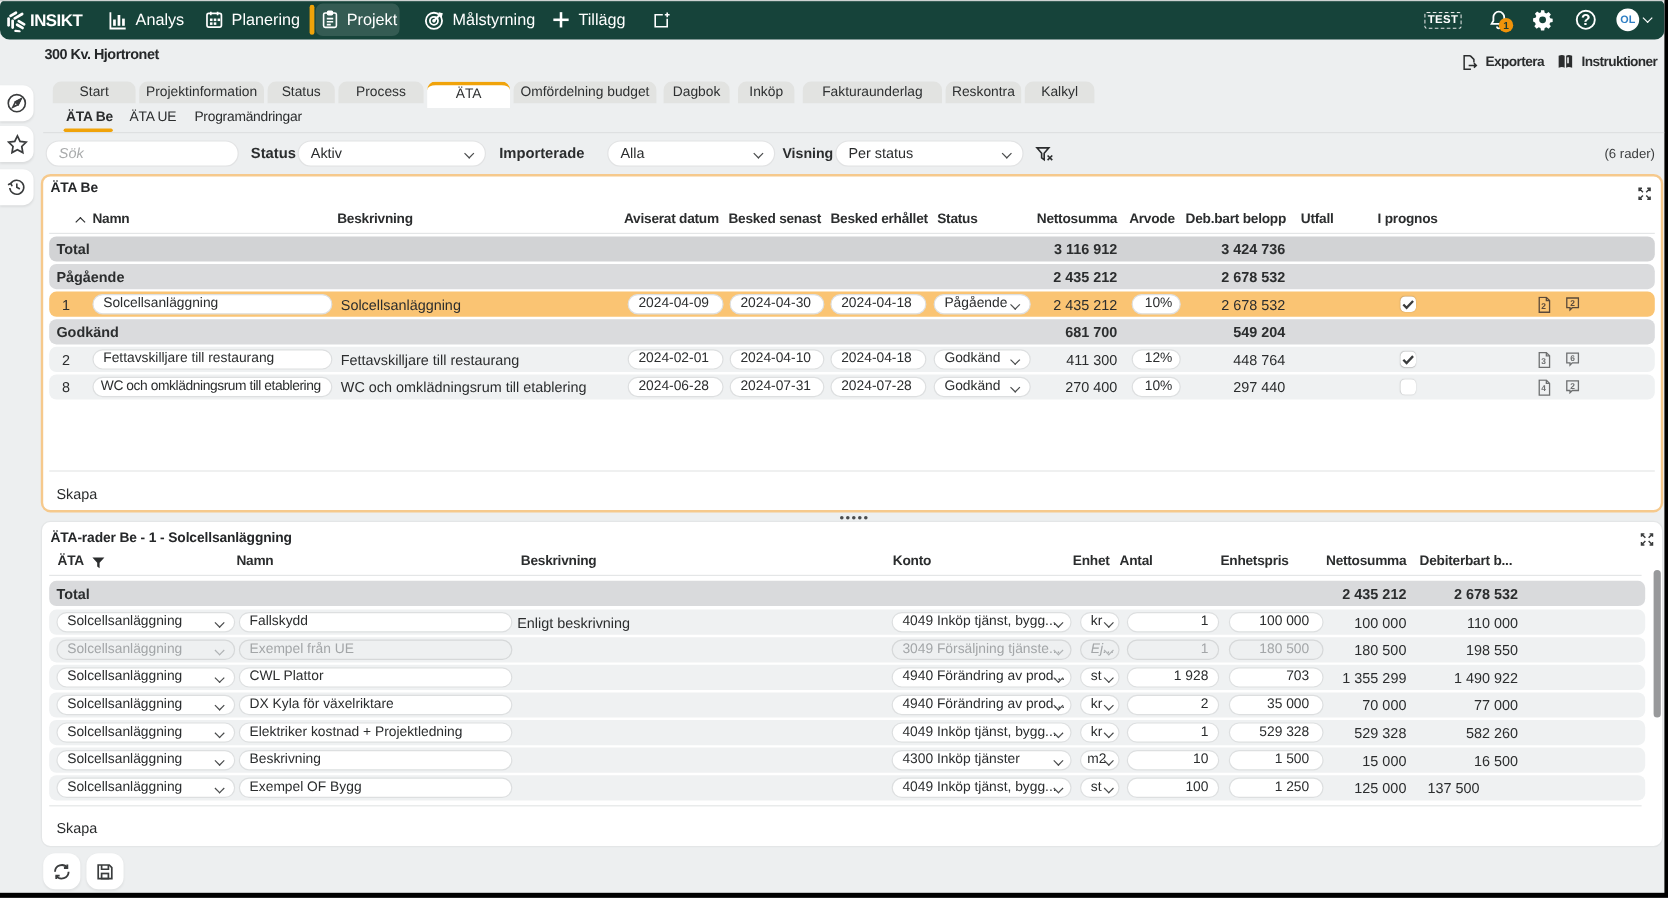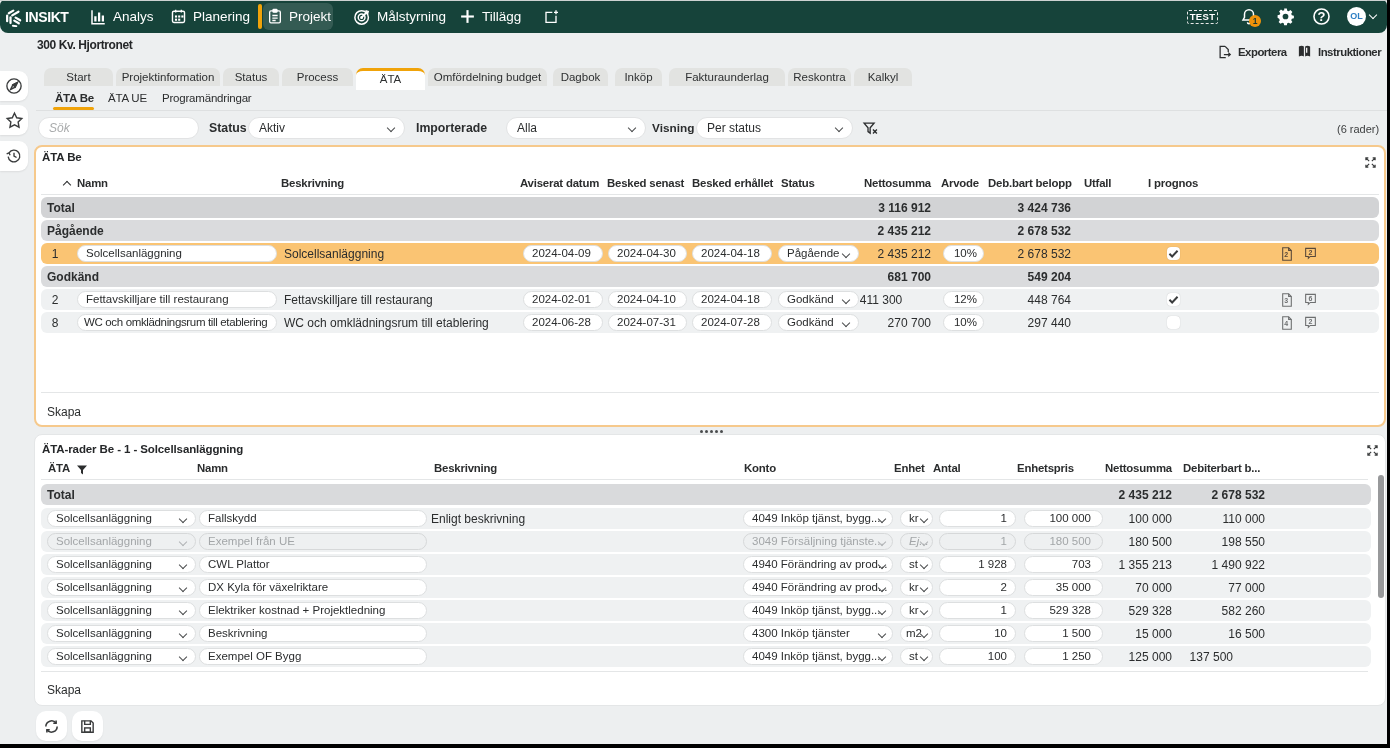--- a/index.html
+++ b/index.html
@@ -278,21 +278,21 @@
   <span class="num bold" style="left:930px;width:100px;">549 204</span>
 </div>
 <div class="row rdat" style="left:41px;top:289px;width:1338px;">
   <span style="left:7px;width:14px;text-align:center;">2</span>
   <div class="pill" style="left:36px;width:200px;">Fettavskilljare till restaurang</div>
   <span style="left:243px;">Fettavskilljare till restaurang</span>
   <div class="pill" style="left:482px;width:80px;">2024-02-01</div>
   <div class="pill" style="left:567px;width:79px;">2024-04-10</div>
   <div class="pill" style="left:651px;width:80px;">2024-04-18</div>
   <div class="pill" style="left:737px;width:81px;">Godkänd<i class="chev-abs" style="left:64px;top:5px;"></i></div>
-  <span class="num" style="left:790px;width:100px;text-align:center;">411 300</span>
+  <span class="num" style="left:790px;width:100px;">411 300</span>
   <div class="pill num" style="left:902px;width:41px;padding:0 6px 0 0;">12%</div>
   <span class="num" style="left:930px;width:100px;">448 764</span>
   <div class="cbox" style="left:1126px;"><svg width="13" height="13" viewBox="0 0 24 24" fill="none" stroke="#3a3c3d" stroke-width="3.6">
           <path d="M4.5 12.5l5 5L19.5 7"></path>
         </svg></div>
   <div class="icobtn" style="left:1240px;"><svg width="12" height="14" viewBox="0 0 22 26" fill="none" stroke="#6d6f70" stroke-width="2">
           <path d="M3 1.5h11l5 5V24.5H3z"></path>
           <path d="M14 1.5v5h5"></path>
           <text x="6" y="19" font-size="13" font-weight="bold" fill="#6d6f70" stroke="none" font-family="Liberation Sans">3</text>
         </svg></div>
@@ -302,21 +302,21 @@
         </svg></div>
 </div>
 <div class="row rdat" style="left:41px;top:312px;width:1338px;">
   <span style="left:7px;width:14px;text-align:center;">8</span>
   <div class="pill" style="left:36px;width:200px;letter-spacing:-0.35px;padding-left:6px;">WC och omklädningsrum till etablering</div>
   <span style="left:243px;">WC och omklädningsrum till etablering</span>
   <div class="pill" style="left:482px;width:80px;">2024-06-28</div>
   <div class="pill" style="left:567px;width:79px;">2024-07-31</div>
   <div class="pill" style="left:651px;width:80px;">2024-07-28</div>
   <div class="pill" style="left:737px;width:81px;">Godkänd<i class="chev-abs" style="left:64px;top:5px;"></i></div>
-  <span class="num" style="left:790px;width:100px;">270 700</span>
+  <span class="num" style="left:790px;width:100px;">270 400</span>
   <div class="pill num" style="left:902px;width:41px;padding:0 6px 0 0;">10%</div>
   <span class="num" style="left:930px;width:100px;">297 440</span>
   <div class="cbox" style="left:1126px;"></div>
   <div class="icobtn" style="left:1240px;"><svg width="12" height="14" viewBox="0 0 22 26" fill="none" stroke="#6d6f70" stroke-width="2">
           <path d="M3 1.5h11l5 5V24.5H3z"></path>
           <path d="M14 1.5v5h5"></path>
           <text x="6" y="19" font-size="13" font-weight="bold" fill="#6d6f70" stroke="none" font-family="Liberation Sans">4</text>
         </svg></div>
   <div class="icobtn" style="left:1263px;"><svg width="13" height="14" viewBox="0 0 24 26" fill="none" stroke="#6d6f70" stroke-width="2">
           <path d="M3 2.5h18v15h-9.5L8 21v-3.5H3z"></path>
@@ -372,21 +372,21 @@
   <span class="num" style="left:1031px;width:100px;">180 500</span>
   <span class="num" style="left:1124px;width:100px;">198 550</span>
 </div>
 <div class="row rdat" style="left:41px;top:554px;width:1330px;">
   <div class="pill" style="left:6px;width:149px;">Solcellsanläggning<i class="chev-abs" style="left:132px;top:5px;"></i></div>
   <div class="pill" style="left:158px;width:228px;">CWL Plattor</div>
   <div class="pill" style="left:702px;width:150px;padding-right:21px;">4940 Förändring av prod...<i class="chev-abs" style="left:135px;top:5px;"></i></div>
   <div class="pill" style="left:859px;width:33px;">st<i class="chev-abs" style="left:20px;top:5px;"></i></div>
   <div class="pill num" style="left:898px;width:77px;padding:0 8px 0 0;">1 928</div>
   <div class="pill num" style="left:983px;width:79px;padding:0 11px 0 0;">703</div>
-  <span class="num" style="left:1031px;width:100px;">1 355 213</span>
+  <span class="num" style="left:1031px;width:100px;">1 355 299</span>
   <span class="num" style="left:1124px;width:100px;">1 490 922</span>
 </div>
 <div class="row rdat" style="left:41px;top:577px;width:1330px;">
   <div class="pill" style="left:6px;width:149px;">Solcellsanläggning<i class="chev-abs" style="left:132px;top:5px;"></i></div>
   <div class="pill" style="left:158px;width:228px;">DX Kyla för växelriktare</div>
   <div class="pill" style="left:702px;width:150px;padding-right:21px;">4940 Förändring av prod...<i class="chev-abs" style="left:135px;top:5px;"></i></div>
   <div class="pill" style="left:859px;width:33px;">kr<i class="chev-abs" style="left:20px;top:5px;"></i></div>
   <div class="pill num" style="left:898px;width:77px;padding:0 8px 0 0;">2</div>
   <div class="pill num" style="left:983px;width:79px;padding:0 11px 0 0;">35 000</div>
   <span class="num" style="left:1031px;width:100px;">70 000</span>

